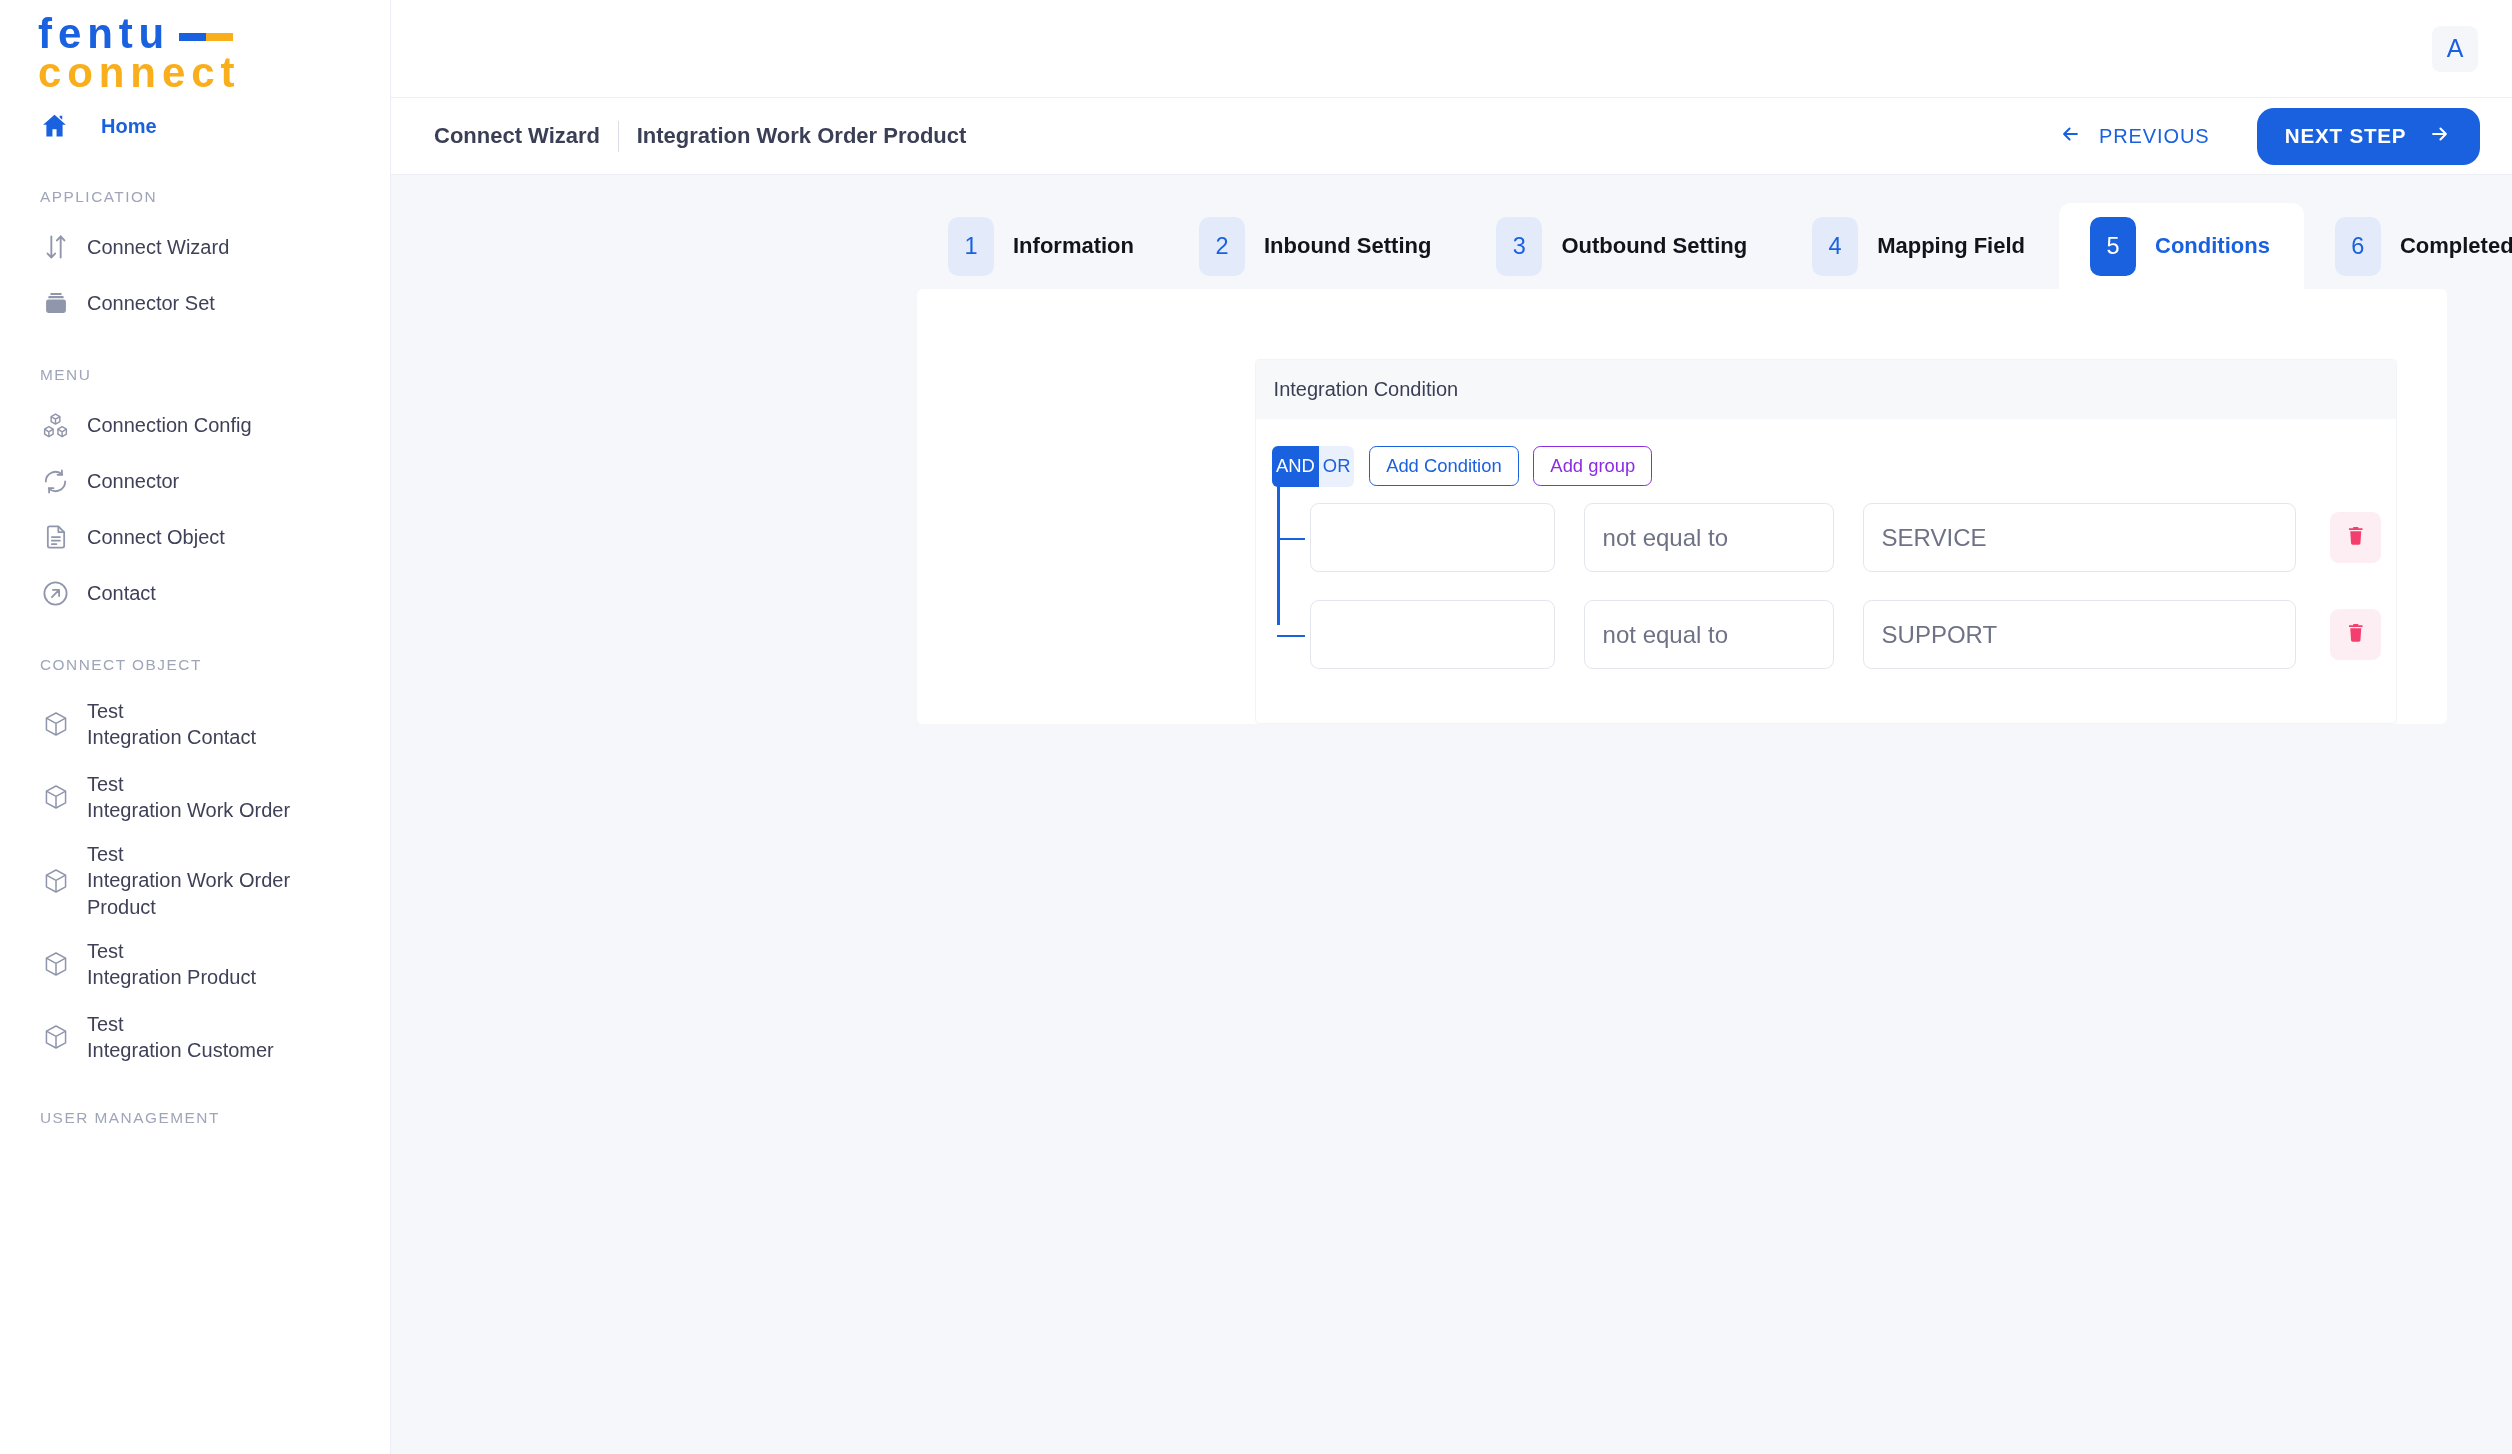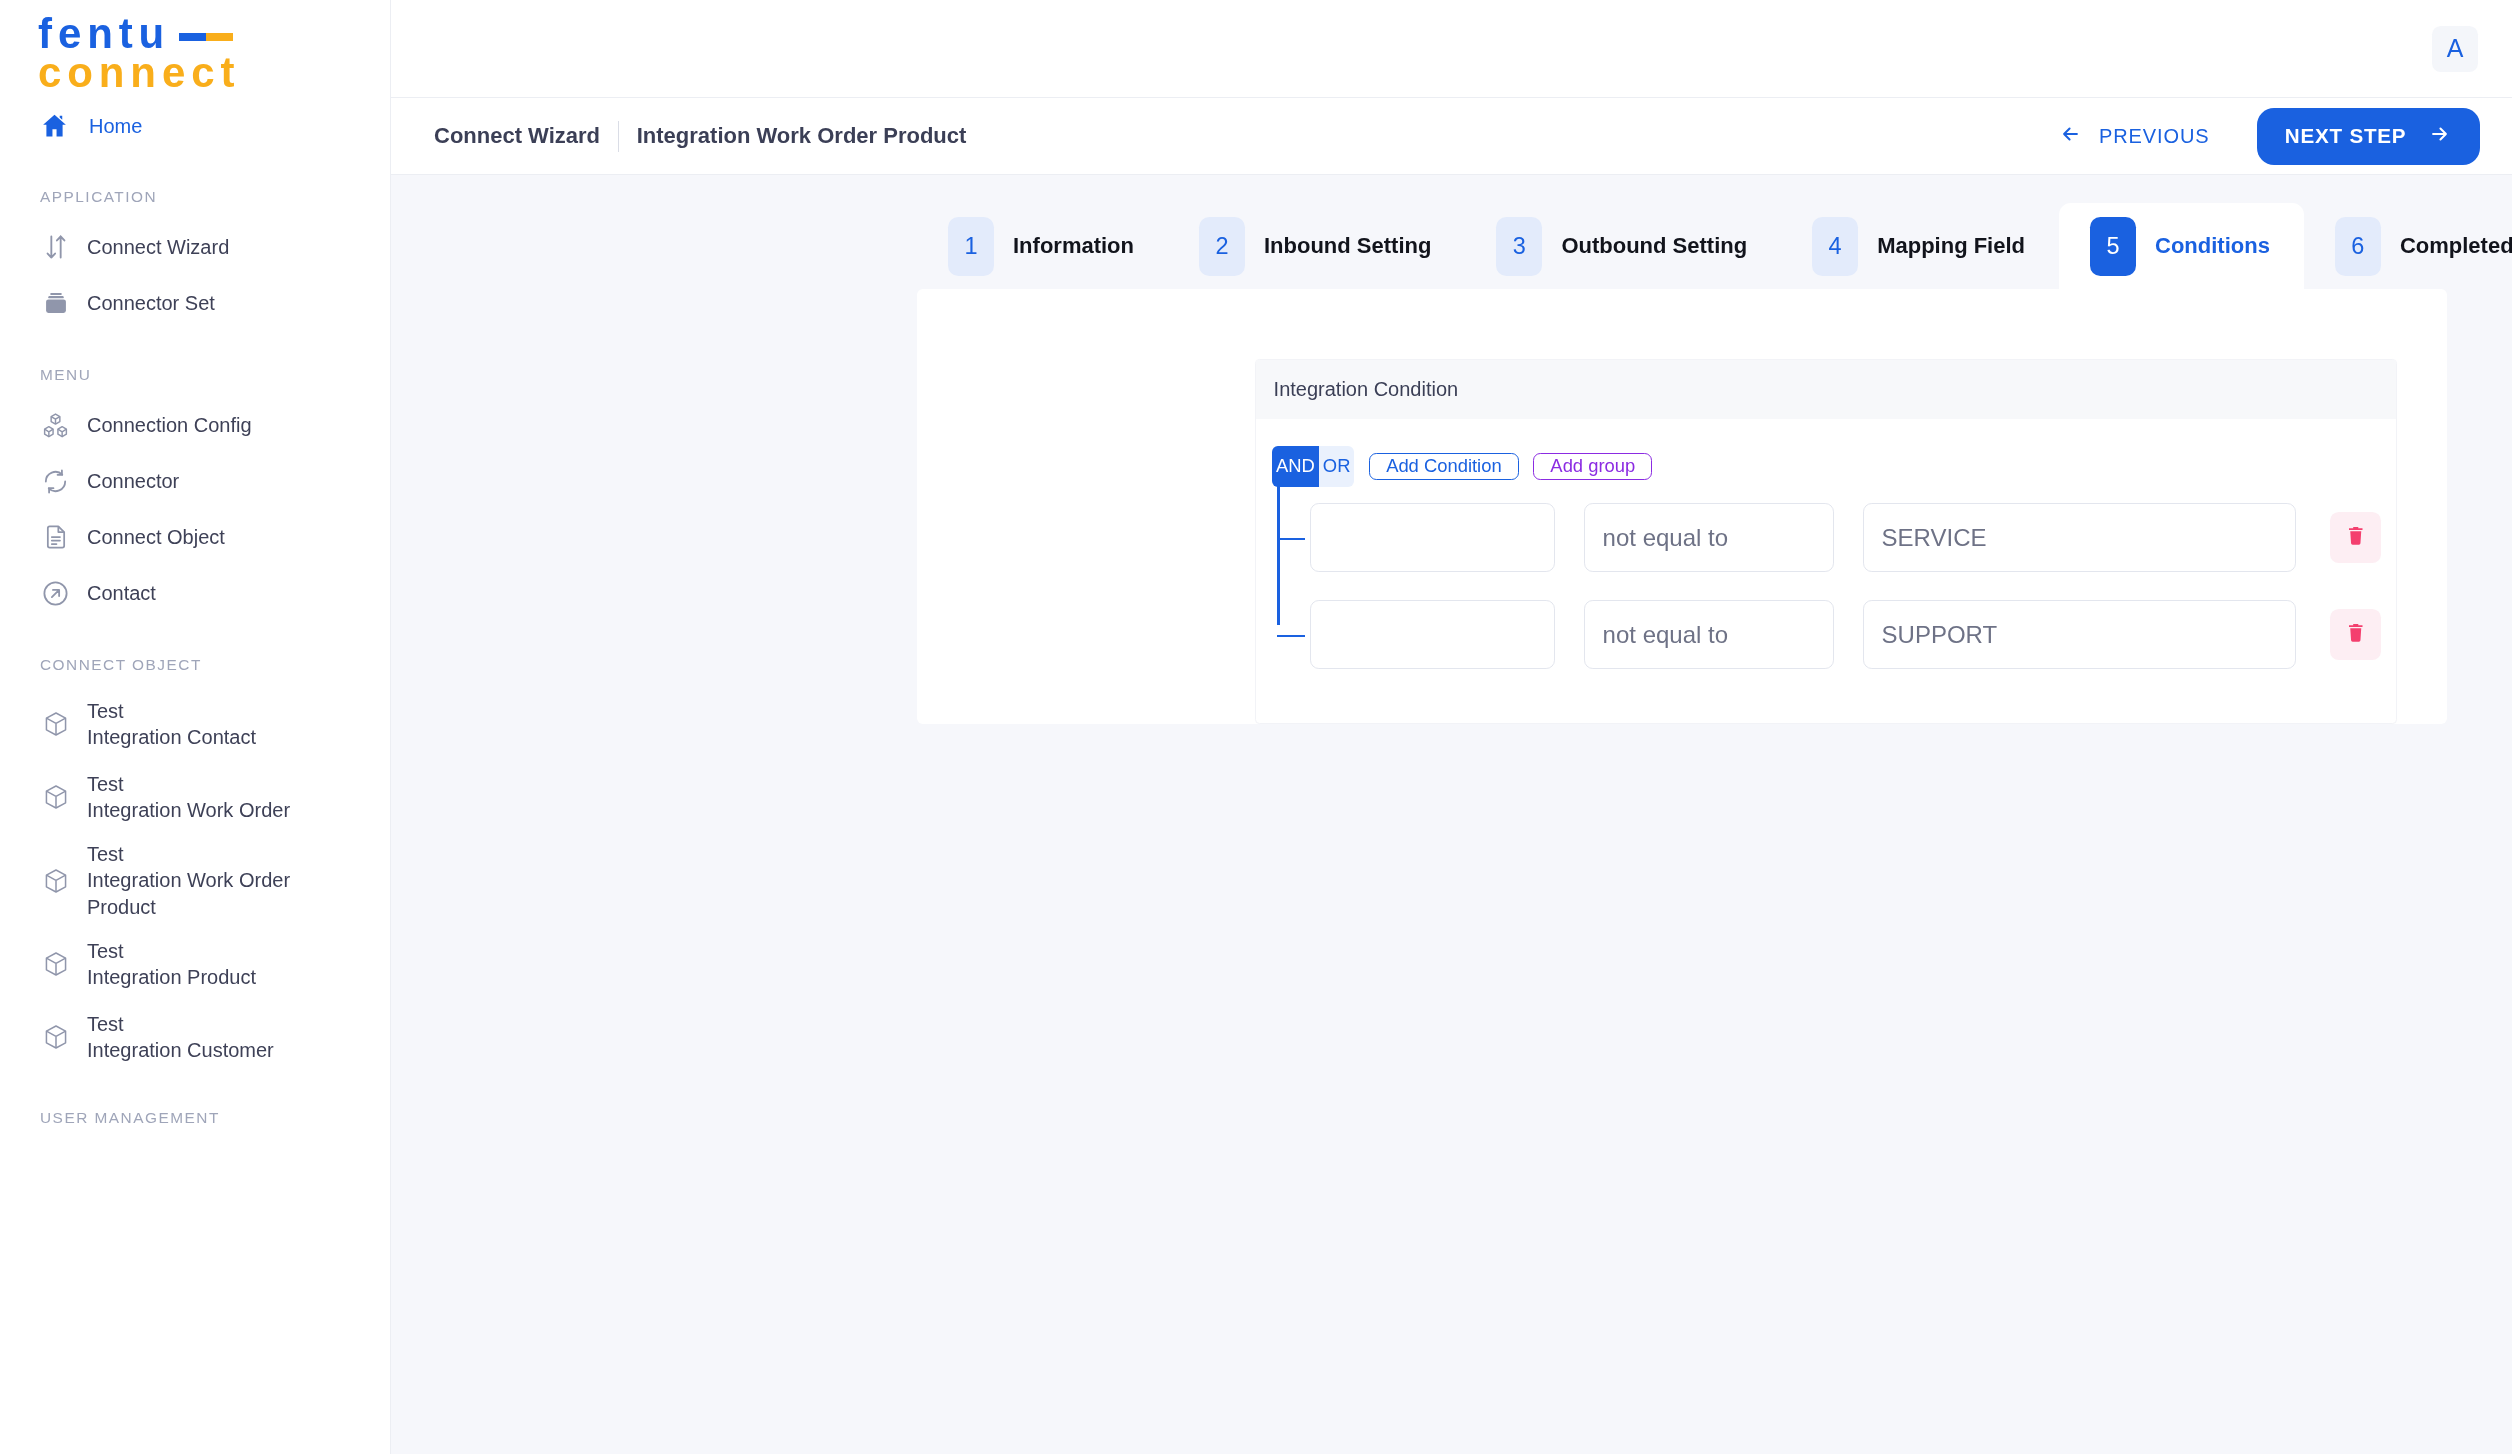--- a/index.html
+++ b/index.html
@@ -28,22 +28,22 @@
   .logo-dash { display: inline-flex; margin-left: 8.8px; margin-top: 4.4px; }
   .logo-dash i { display: block; width: 27px; height: 8px; }
   .logo-dash i.b { background: #1a61e0; }
   .logo-dash i.y { background: #f9ae1b; }
   .logo-row2 {
     font-size: 42px; font-weight: 700; letter-spacing: 5.9px;
     color: #f9ae1b; line-height: 1.02; margin-top: -4.4px;
   }
 
   .nav-home {
-    display: flex; align-items: center; gap: 20px;
-    padding: 7.3px 0 7.3px 40px; height: 53px;
+    display: flex; align-items: center; gap: 32px;
+    padding: 7.3px 0 7.3px 40px; height: 53px; font-weight: bold;
   }
   .nav-home .label { color: #1a61e0; font-size: 20px; }
 
   .sec-title {
     color: #9fa5b9; font-size: 15.4px; letter-spacing: 1.5px;
     padding: 0 0 0 40px; margin-top: 35px; margin-bottom: 13.2px;
     font-weight: 400;
   }
   .nav-item {
     display: flex; align-items: center; gap: 16px;
@@ -128,21 +128,21 @@
   .ctrl-row { display: flex; align-items: center; gap: 0; position: relative; z-index: 2; }
   .andor { display: flex; border-radius: 5.9px; overflow: hidden; }
   .andor .seg {
     font-size: 18.4px; padding: 0 4px; height: 41px; display: flex;
     align-items: center; justify-content: center; cursor: pointer;
     font-family: inherit; border: none;
   }
   .andor .seg.on { background: #1a61e0; color: #ffffff; }
   .andor .seg.off { background: #eaf1fd; color: #1a61e0; }
   .pill {
-    height: 27px; border-radius: 7.3px; background: #ffffff; font-size: 18.4px;
+    height: 40px; border-radius: 7.3px; background: #ffffff; font-size: 18.4px;
     padding: 0 16px; display: flex; align-items: center; cursor: pointer;
     font-family: inherit; margin-left: 14.7px;
   }
   .pill.blue { border: 1.5px solid #1a61e0; color: #1a61e0; }
   .pill.purple { border: 1.5px solid #8b2be2; color: #8b2be2; }
 
   .rows { position: relative; padding-left: 38px; margin-top: 10.3px; }
   .tree-line {
     position: absolute; left: 5.1px; top: -11.8px; width: 2.9px;
     background: #1a61e0;

